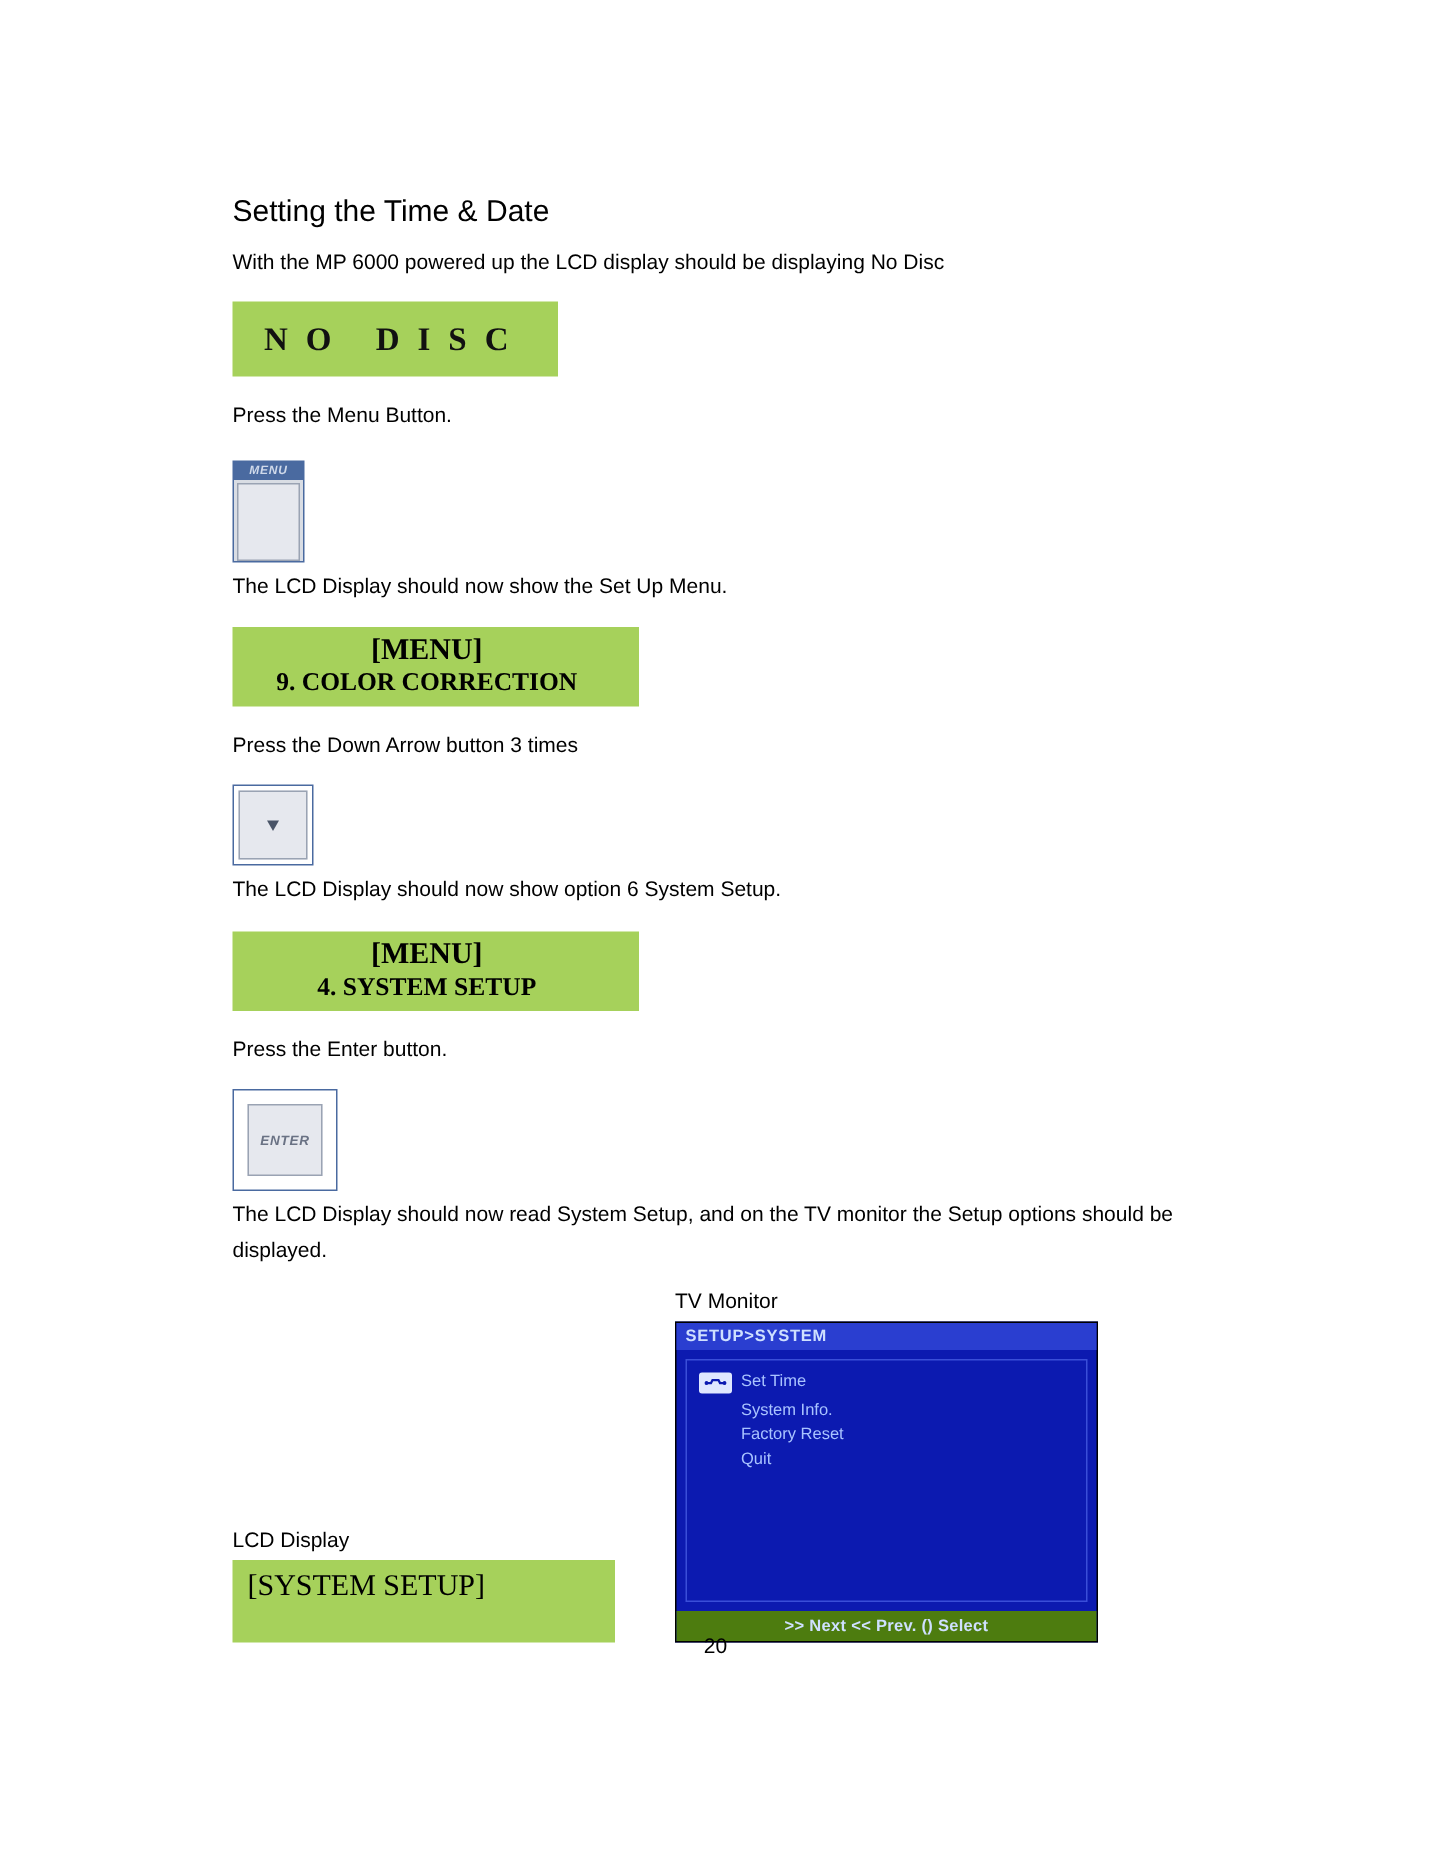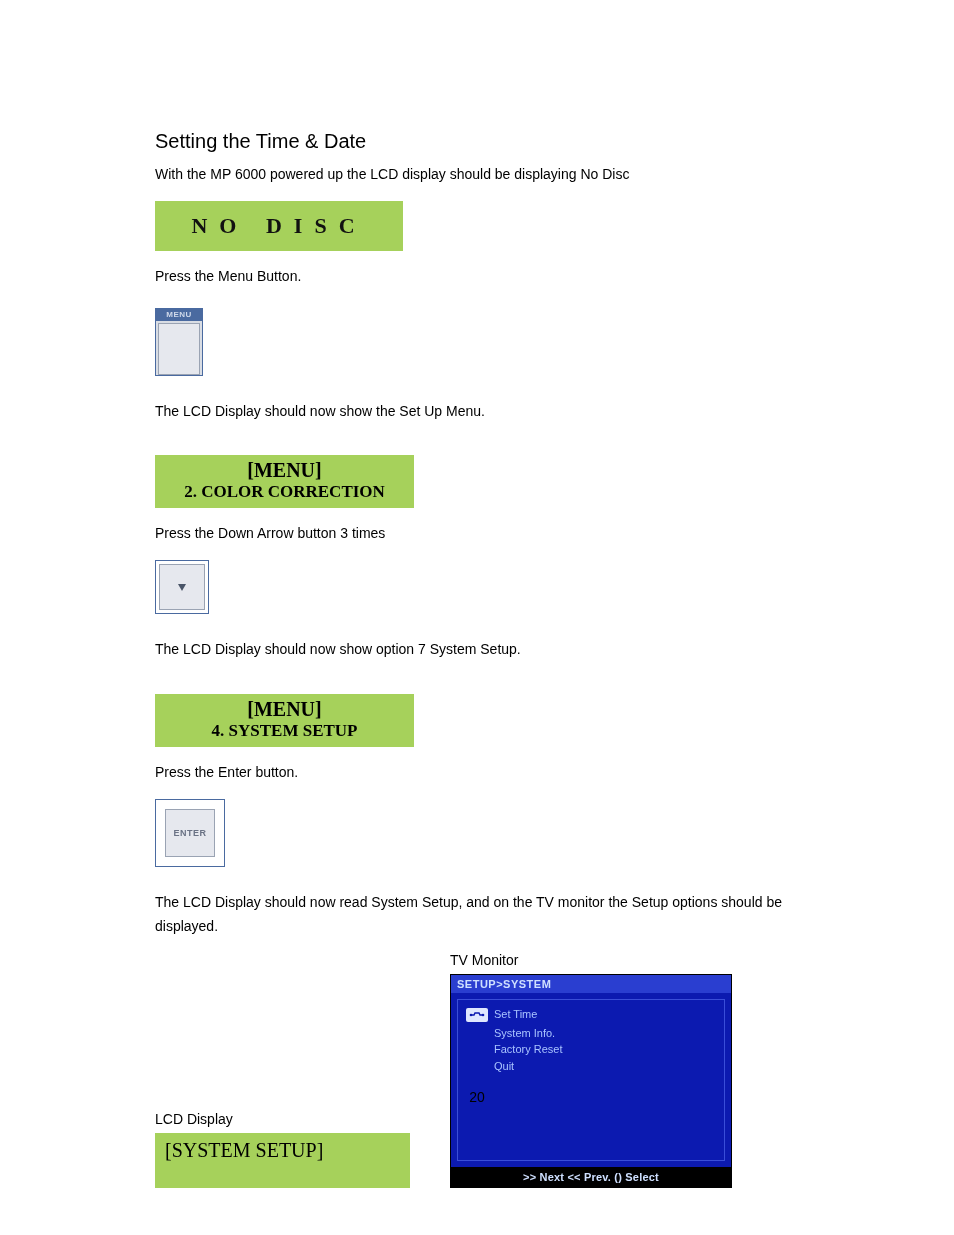--- a/index.html
+++ b/index.html
@@ -29,33 +29,33 @@
   }
 
   
   .lcd {
     background: #a6d15b;
     display: inline-block;
     text-align: center;
     font-family: "Times New Roman", serif;
   }
   .lcd.nodisc {
-    width: 248px;
+    width: 217px;
     height: 50px;
     line-height: 50px;
     font-size: 22px;
     letter-spacing: 12px;
     font-weight: bold;
     color: #111;
     margin-bottom: 14px;
   }
   .lcd.menu2 {
     width: 259px;
-    padding: 4px 0 6px 0;
-    margin: 18px 0 14px 0;
+    padding: 4px 12px 6px 0;
+    margin: 2px 0 14px 0;
   }
   .lcd.menu2 .line1 {
     font-size: 20px;
     font-weight: bold;
   }
   .lcd.menu2 .line2 {
     font-size: 17px;
     font-weight: bold;
   }
   .lcd.sys {
@@ -67,21 +67,22 @@
     font-size: 20px;
     margin-left: 10px;
     font-family: "Times New Roman", serif;
   }
 
   
   .btnwrap {
     display: inline-block;
     border: 1px solid #4a6aa0;
     padding: 0;
-    margin-bottom: 24px;
+    margin-bottom: 4px;
+    font-style: italic;
   }
   .btn-menu {
     width: 46px;
     height: 66px;
     background: #d9dde4;
     position: relative;
   }
   .btn-menu .cap {
     height: 12px;
     background: #4a6aa0;
@@ -174,21 +175,21 @@
     width: 22px;
     height: 14px;
     background: #dfe7ff;
     border-radius: 2px;
     display:flex;
     align-items:center;
     justify-content:center;
   }
   .tv .item { padding-left: 28px; }
   .tv .tvfoot {
-    background: #000000;
+    background: #4d7c0f;
     font-size: 11px;
     font-weight: bold;
     padding: 4px 6px;
     text-align: center;
     color: #cfe0ff;
     letter-spacing: 0.2px;
   }
 
   .pagenum {
     position: absolute;
@@ -215,34 +216,34 @@
     <div class="btn-menu">
       <div class="cap">MENU</div>
       <div class="body"></div>
     </div>
   </div>
 
   <p class="bodytext">The LCD Display should now show the Set Up Menu.</p>
 
   <div class="lcd menu2">
     <div class="line1">[MENU]</div>
-    <div class="line2">2. COLOR CORRECTION</div>
+    <div class="line2">9. COLOR CORRECTION</div>
   </div>
 
   <p class="bodytext">Press the Down Arrow button 3 times</p>
 
   <div class="btnwrap" style="padding:1px;">
     <div class="btn-arrow">
       <svg width="12" height="12" viewBox="0 0 12 12">
         <polygon points="2,3 10,3 6,10" fill="#4a5568"></polygon>
       </svg>
     </div>
   </div>
 
-  <p class="bodytext">The LCD Display should now show option 7 System Setup.</p>
+  <p class="bodytext">The LCD Display should now show option 6 System Setup.</p>
 
   <div class="lcd menu2">
     <div class="line1">[MENU]</div>
     <div class="line2">4. SYSTEM SETUP</div>
   </div>
 
   <p class="bodytext">Press the Enter button.</p>
 
   <div class="btnwrap" style="padding:9px;">
     <div class="btn-enter">ENTER</div>

